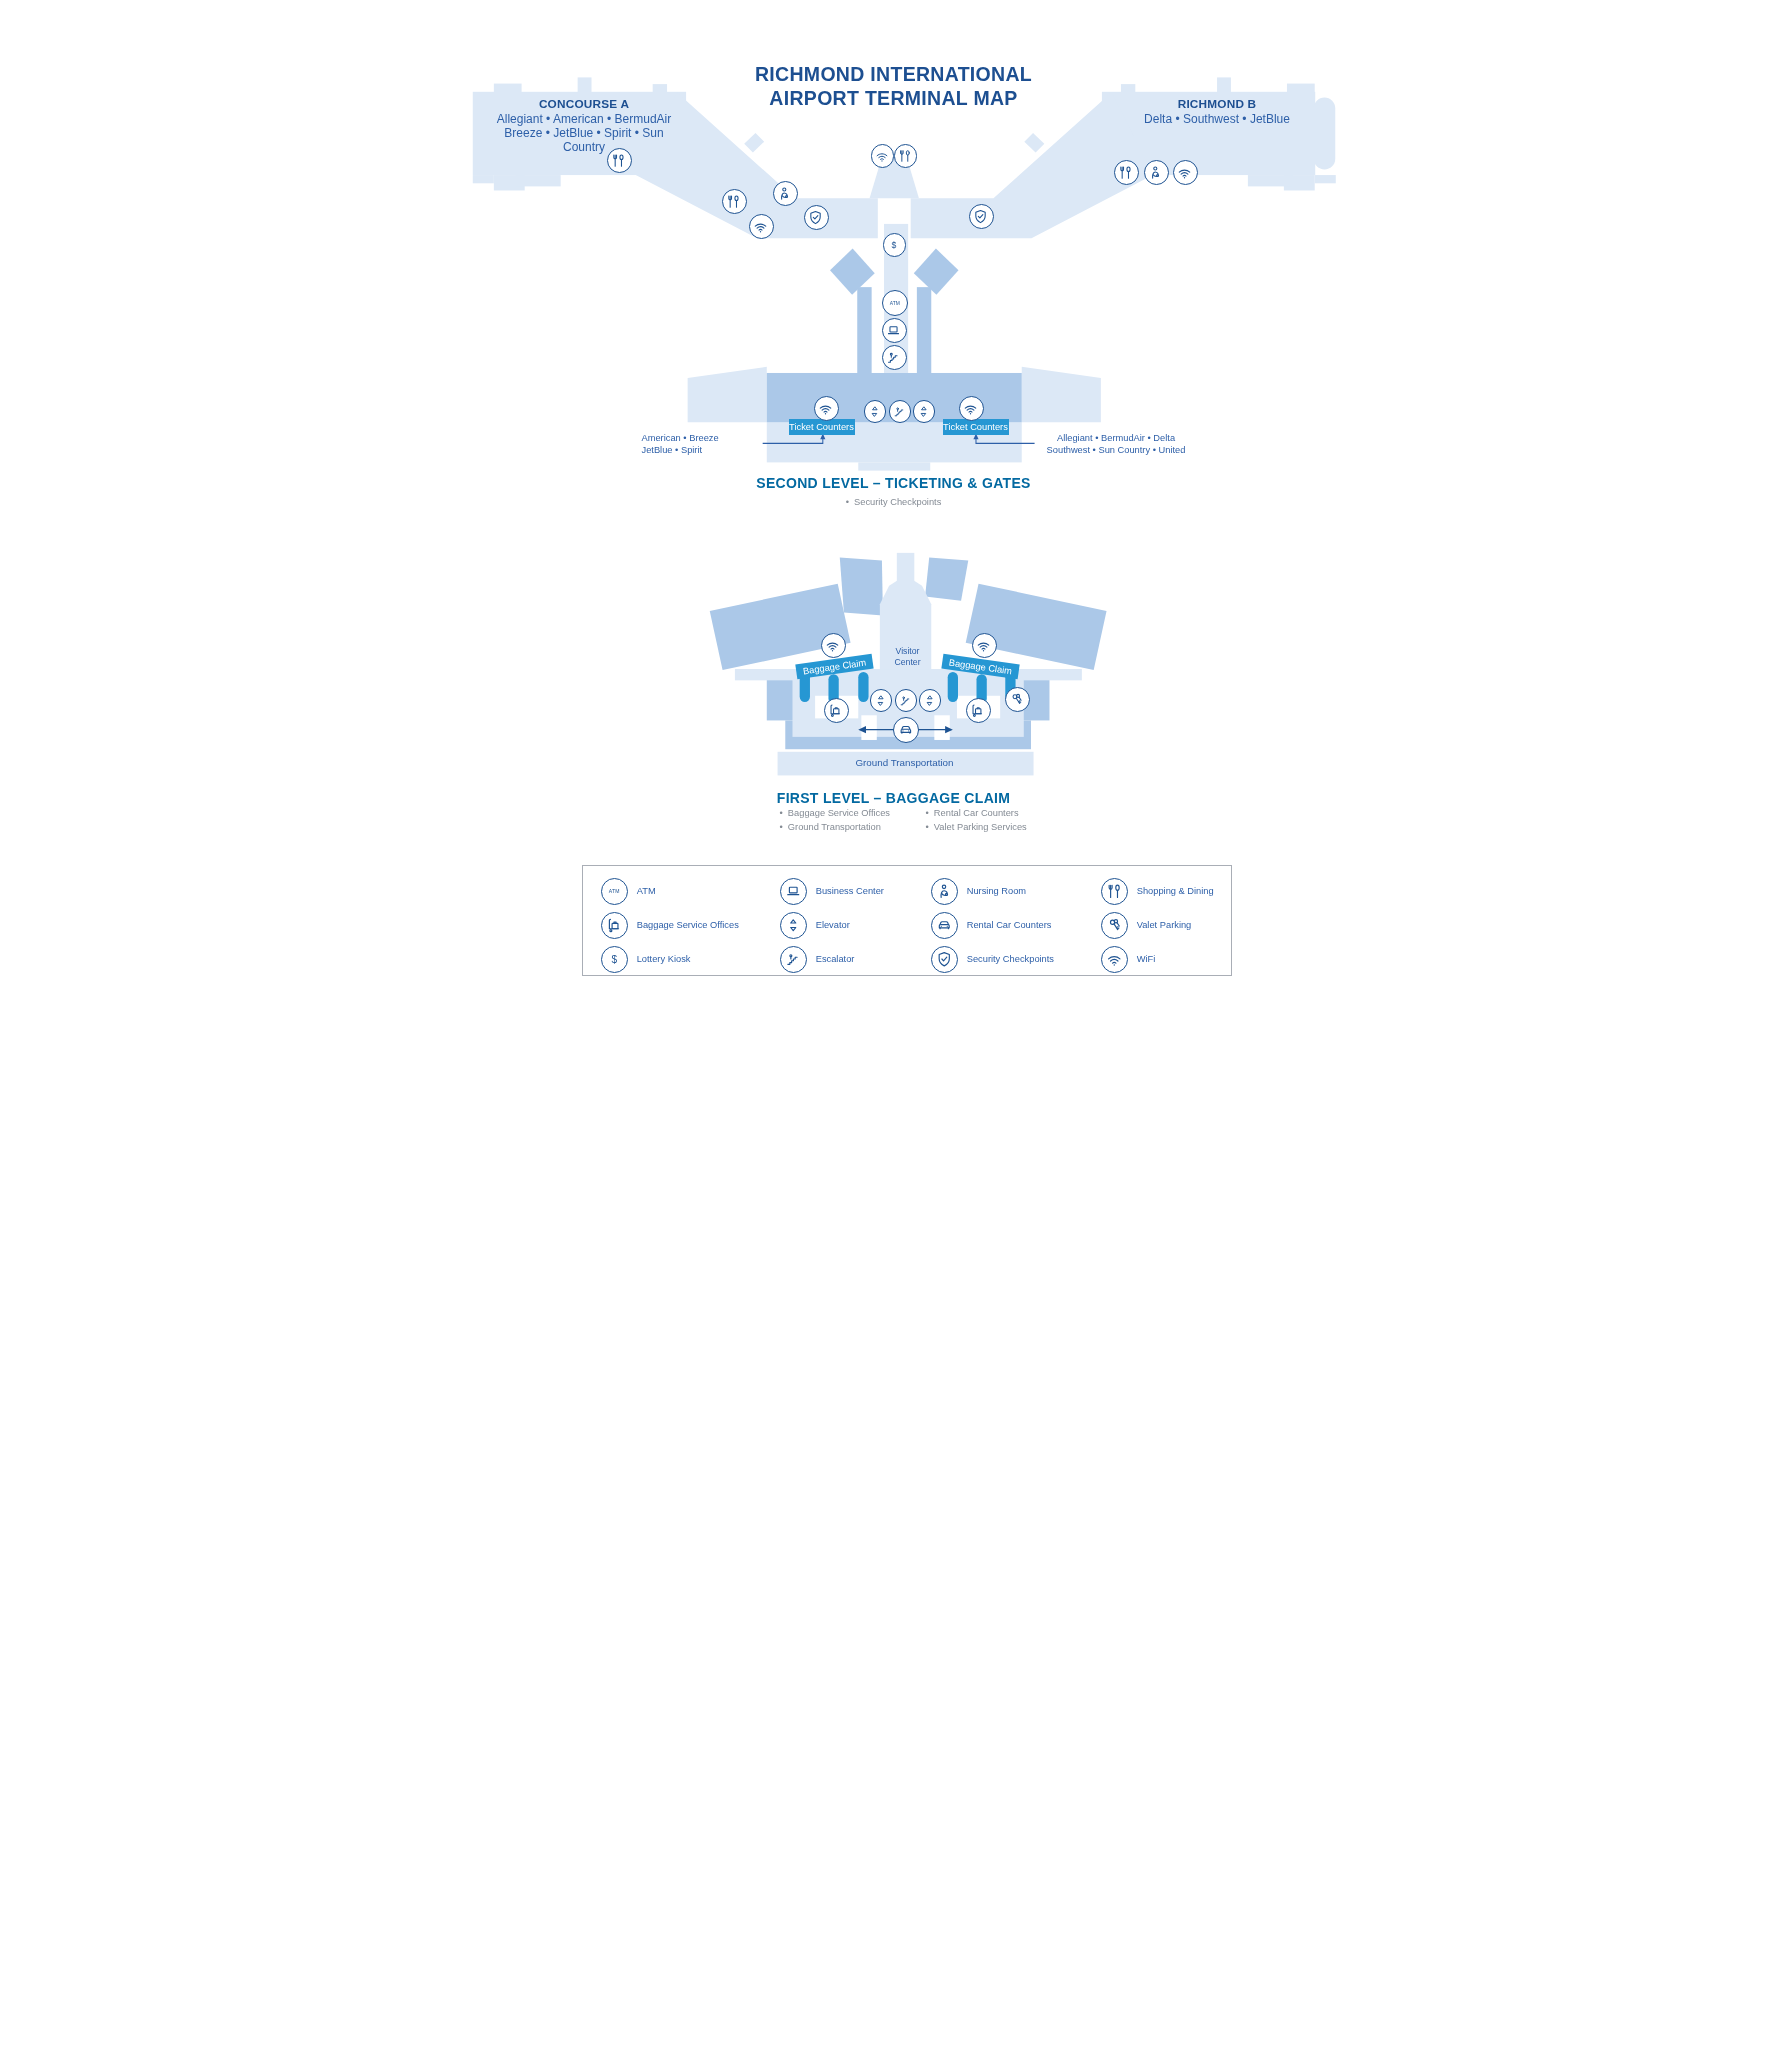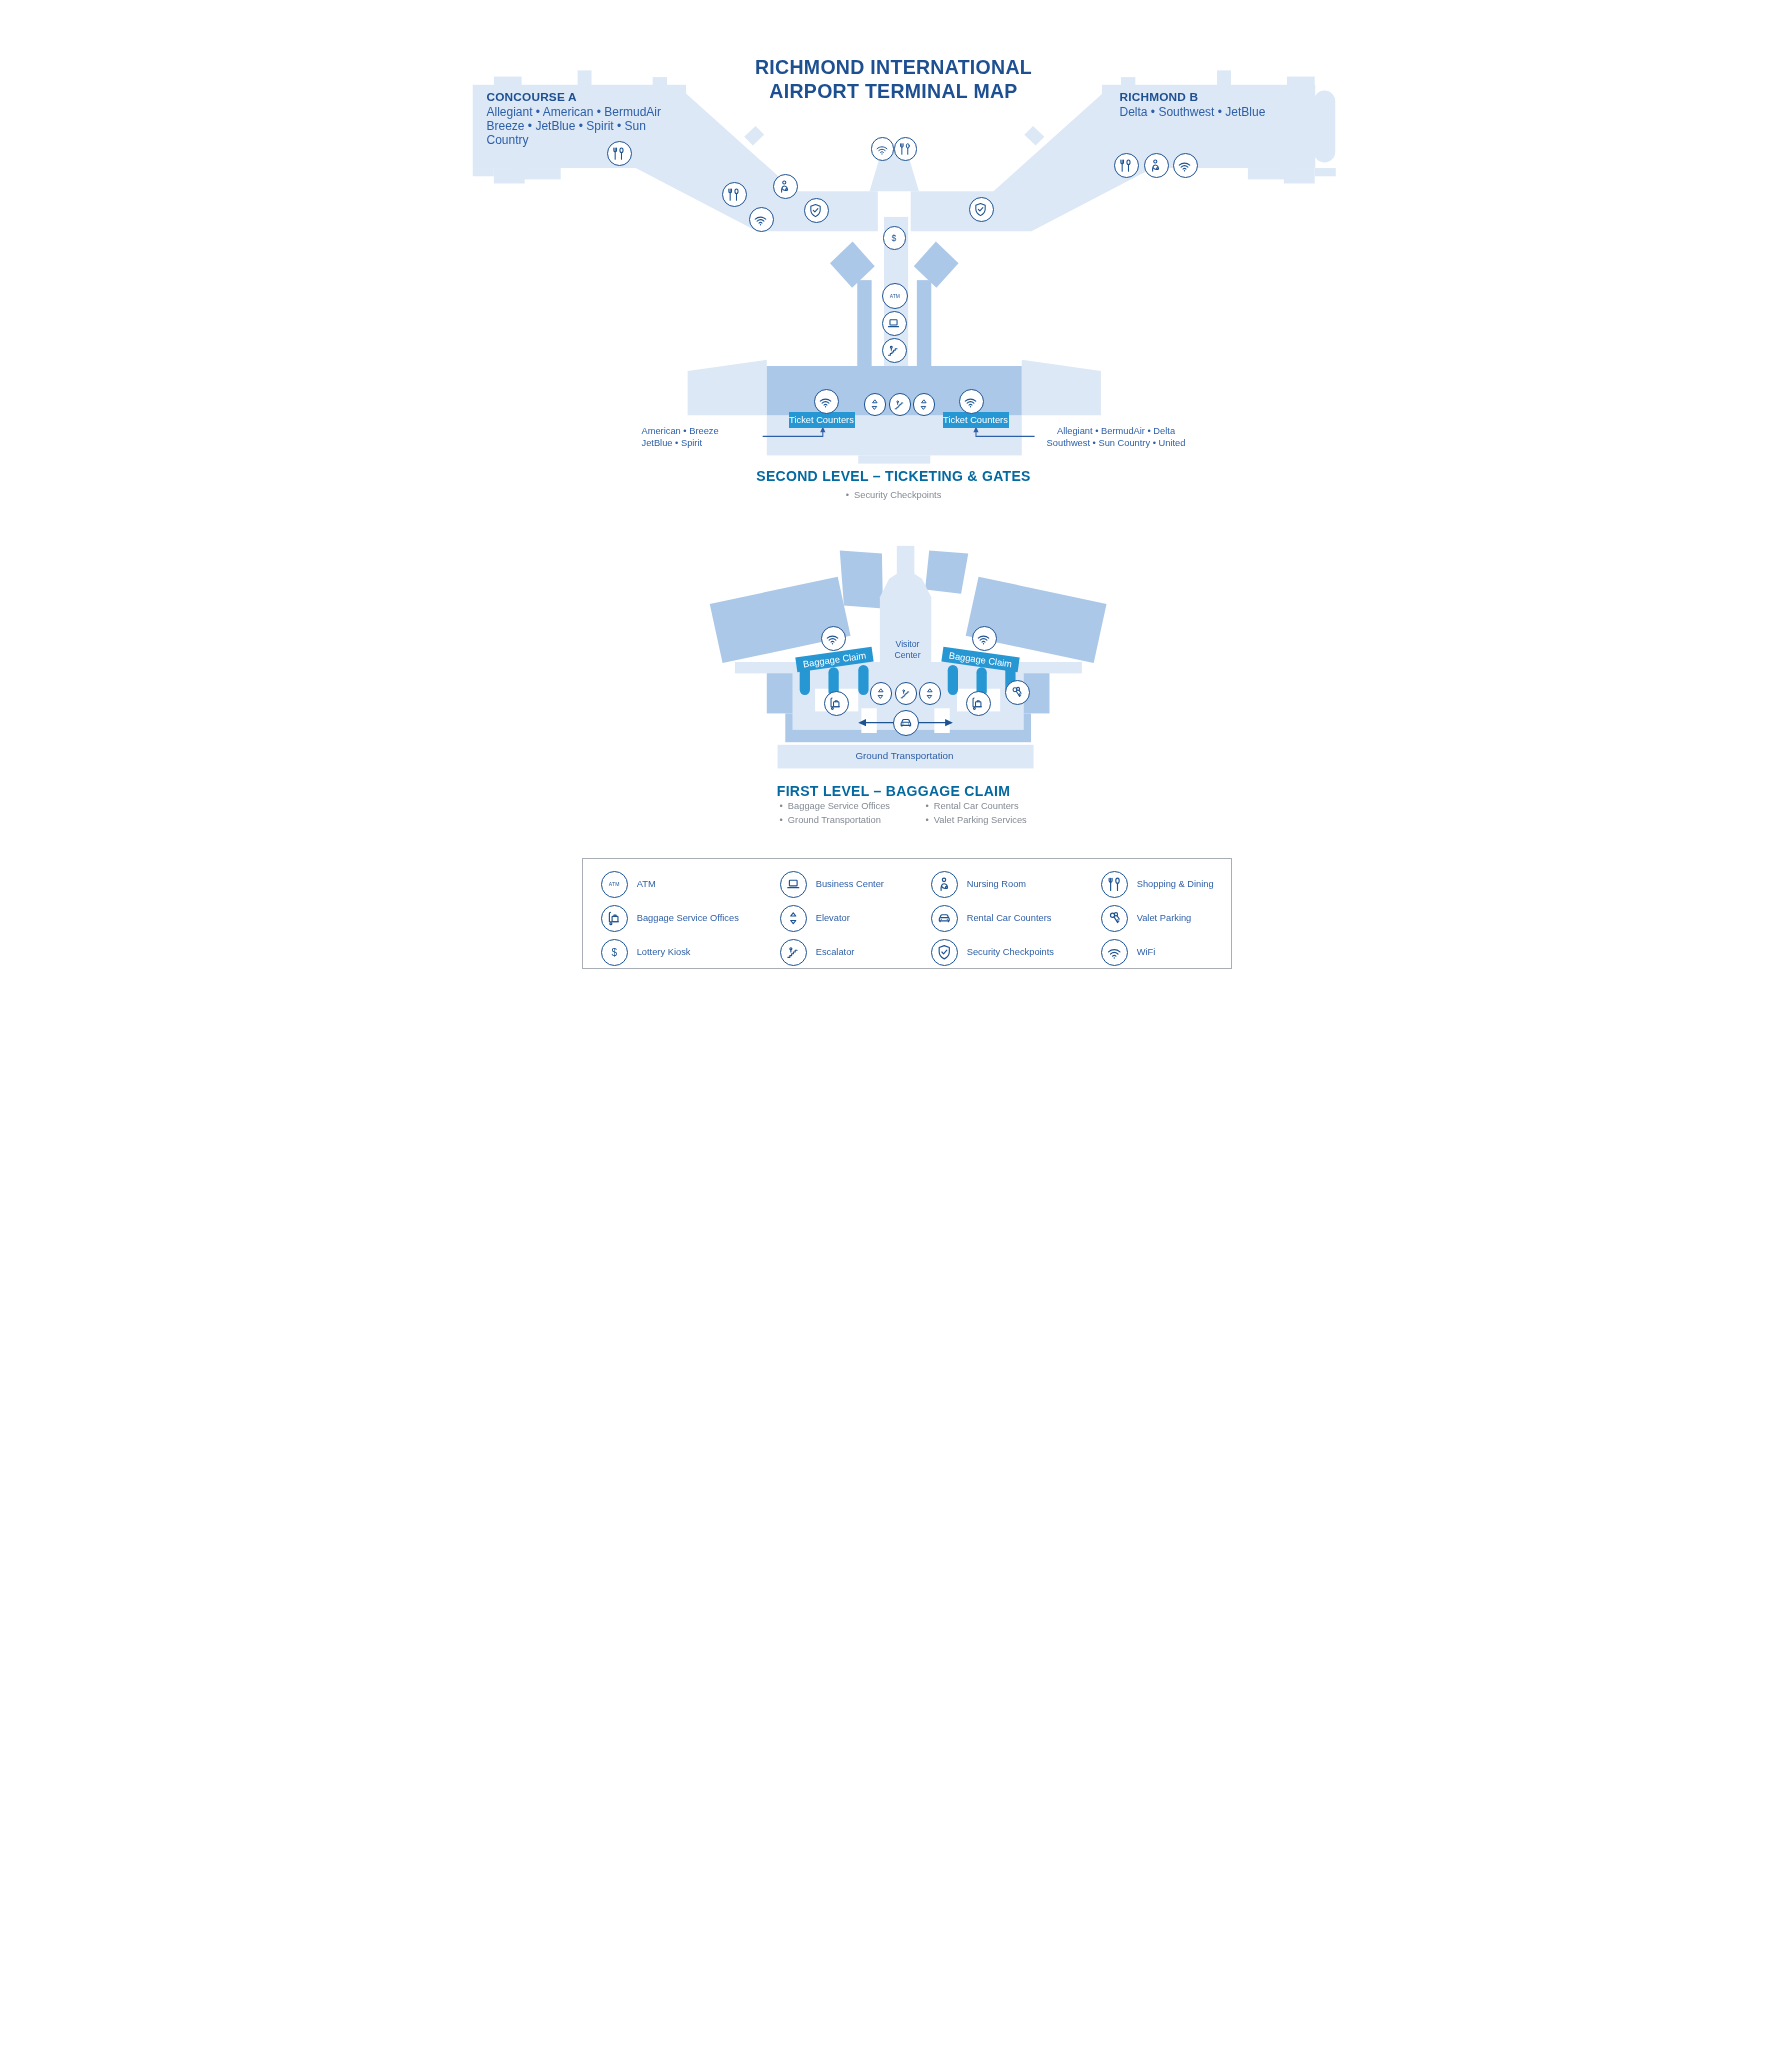--- a/index.html
+++ b/index.html
@@ -1,33 +1,33 @@
 <!DOCTYPE html>
 <html style="font-size:8.2px"><head>
 <meta charset="utf-8">
 <style>
   html,body{margin:0;padding:0;background:#ffffff;}
   .page{
     position:relative;
     width:894px;
     height:1028px;
-    margin:0 auto;
+    margin:7px auto;
     background:#ffffff;
     font-family:"Liberation Sans", sans-serif;
     overflow:hidden;
   }
   .map-svg{position:absolute;left:0;top:0;width:894px;height:1028px;}
 
   
   .page-title{
     position:absolute;left:0;top:56px;width:100%;
     text-align:center;color:#1d4f91;font-weight:bold;
     font-size:19.5px;line-height:1.22;letter-spacing:0.3px;
   }
-  .concourse{position:absolute;text-align:left;color:#2d5fa8;}
+  .concourse{position:absolute;text-align:center;color:#2d5fa8;}
   .concourse .c-name{font-size:11.8px;font-weight:bold;color:#1d4f91;letter-spacing:0.2px;}
   .concourse .c-air{font-size:12px;line-height:13.4px;margin-top:1.5px;}
   .concourse-a{left:40px;top:90px;width:195px;}
   .concourse-b{left:673px;top:90px;width:195px;}
 
   .banner{
     position:absolute;background:#2697d3;color:#ffffff;
     display:flex;align-items:center;justify-content:center;
     font-size:9.3px;
   }

